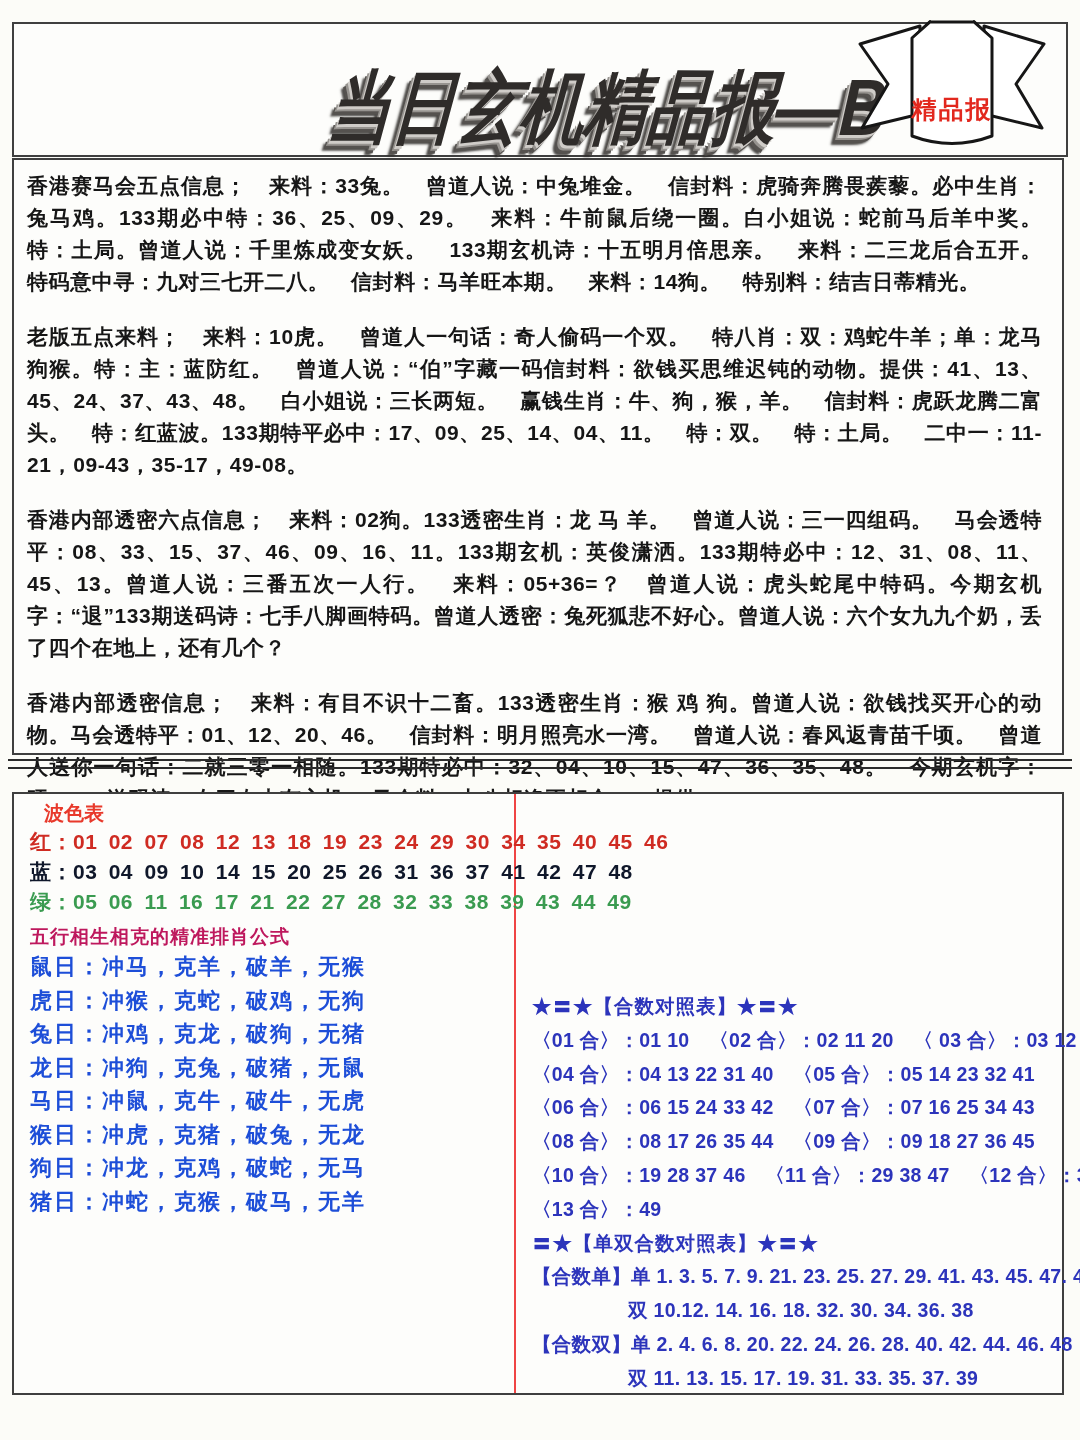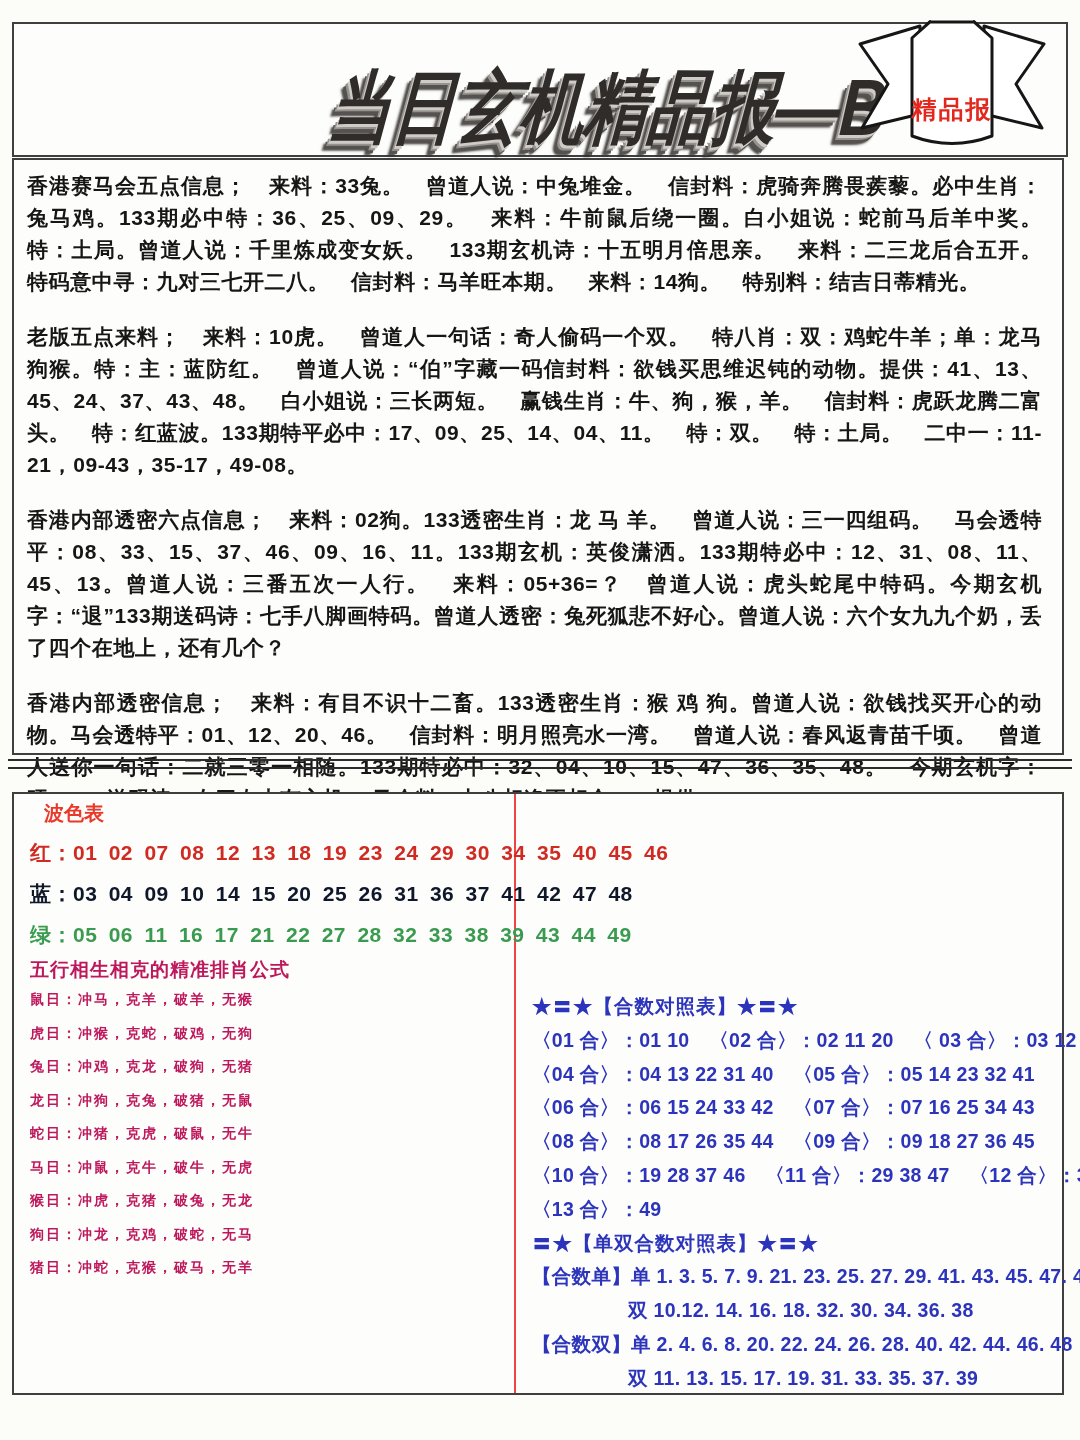--- a/index.html
+++ b/index.html
@@ -61,33 +61,33 @@
   }
   .right-col{
     flex:1;box-sizing:border-box;
     padding:196px 0 0 16px;
   }
   .bose-title{
     font-size:20px;font-weight:700;color:#e8392b;
     line-height:26px;margin:0 0 0 14px;
   }
   .bose-row{
-    font-size:21px;font-weight:700;line-height:28px;margin-top:13px;
+    font-size:21px;font-weight:700;line-height:28px;margin-top:2px;
     white-space:nowrap;letter-spacing:0.5px;word-spacing:5px;
   }
   .bose-row:first-of-type{margin-top:14px;}
   .bose-red{color:#cf2b22;}
   .bose-blue{color:#0f172a;}
   .bose-green{color:#3a9b50;}
   .wuxing-title{
     font-size:19px;font-weight:700;color:#be185d;
     line-height:26px;margin-top:8px;letter-spacing:1px;
   }
   .wuxing-row{
-    font-size:14px;font-weight:700;color:#be185d;
+    font-size:22px;font-weight:700;color:#1d4ed8;
     line-height:33.5px;letter-spacing:2px;white-space:nowrap;font-family:Liberation Serif, serif;
   }
   .rc-line{
     font-size:19.5px;font-weight:700;color:#2c34bb;
     line-height:33.8px;white-space:nowrap;letter-spacing:0.3px;
   }
   .rc-title{letter-spacing:1px;}
   .indent{padding-left:96px;}
 </style>
 </head>
@@ -130,21 +130,20 @@
       </div>
       <div class="bose-row bose-green">
         <span>绿：</span><span>05 06 11 16 17 21 22 27 28 32 33 38 39 43 44 49</span>
       </div>
 
       <div class="wuxing-title">五行相生相克的精准排肖公式</div>
       <div class="wuxing-row">鼠日：冲马，克羊，破羊，无猴</div>
       <div class="wuxing-row">虎日：冲猴，克蛇，破鸡，无狗</div>
       <div class="wuxing-row">兔日：冲鸡，克龙，破狗，无猪</div>
       <div class="wuxing-row">龙日：冲狗，克兔，破猪，无鼠</div>
-      <div class="wuxing-row">蛇日：冲猪，克虎，破鼠，无牛</div>
       <div class="wuxing-row">马日：冲鼠，克牛，破牛，无虎</div>
       <div class="wuxing-row">猴日：冲虎，克猪，破兔，无龙</div>
       <div class="wuxing-row">狗日：冲龙，克鸡，破蛇，无马</div>
       <div class="wuxing-row">猪日：冲蛇，克猴，破马，无羊</div>
     </div>
 
     <div class="right-col">
       <div class="rc-line rc-title">★〓★【合数对照表】★〓★</div>
       <div class="rc-line">〈01 合〉：01 10　〈02 合〉：02 11 20　〈 03 合〉：03 12 21 30</div>
       <div class="rc-line">〈04 合〉：04 13 22 31 40　〈05 合〉：05 14 23 32 41</div>

